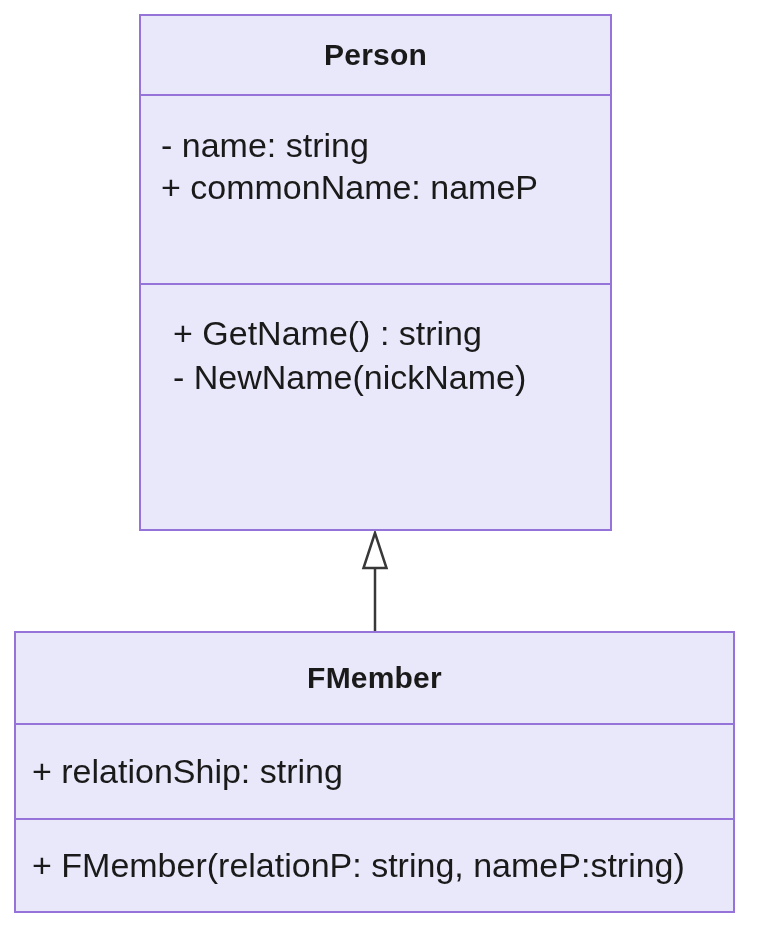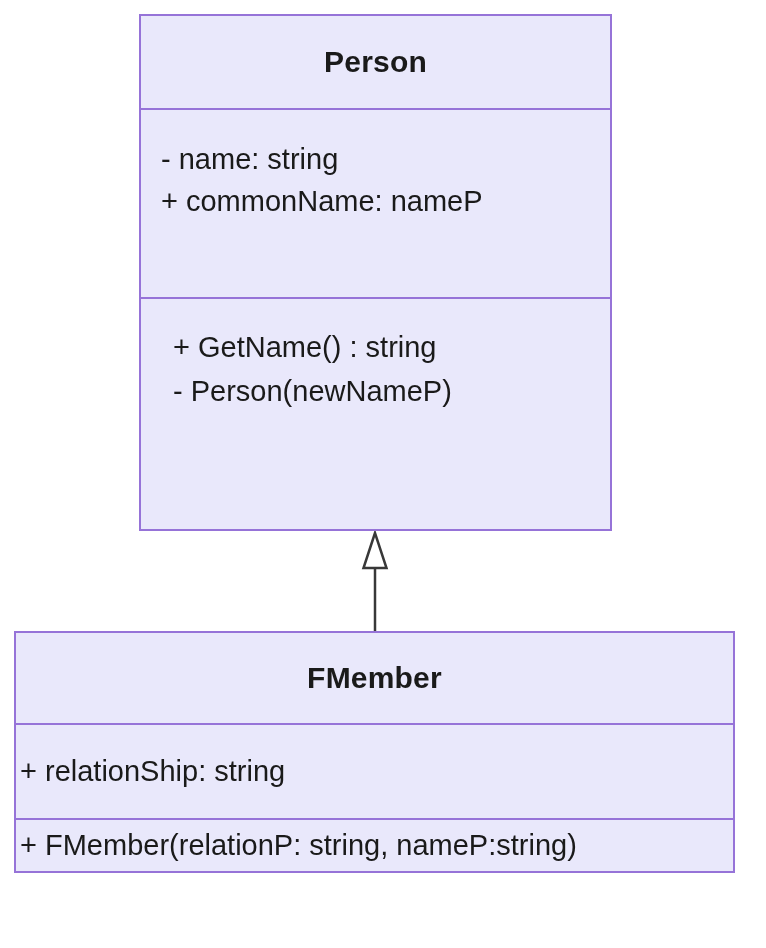--- a/index.html
+++ b/index.html
@@ -27,32 +27,32 @@
   .uml-class.person {
     left: 139px;
     top: 14px;
     width: 473px;
     height: 517px;
   }
   .uml-class.fmember {
     left: 14px;
     top: 631px;
     width: 721px;
-    height: 242px;
+    height: 282px;
     text-align: right;
   }
   .class-header {
     box-sizing: border-box;
     border-bottom: 2px solid #9673D8;
     display: flex;
     align-items: center;
     justify-content: center;
     flex: 0 0 auto;
   }
-  .person .class-header { height: 94px; }
+  .person .class-header { height: 80px; }
   .fmember .class-header { height: 92px; }
   .class-title {
     font-size: 30px;
     font-weight: bold;
     letter-spacing: 0.2px;
   }
   .class-section {
     box-sizing: border-box;
     flex: 0 0 auto;
   }
@@ -63,32 +63,32 @@
     height: 189px;
     padding-top: 28px;
     padding-left: 20px;
   }
   .person .methods {
     flex: 1 1 auto;
     padding-top: 26px;
     padding-left: 32px;
   }
   .member-line {
-    font-size: 29px;
+    font-size: 34px;
     display: flex;
     align-items: center;
     white-space: pre;
   }
   .person .attrs .member-line { height: 42px; }
   .person .methods .member-line { height: 44px; }
   .fmember .attrs,
   .fmember .methods {
     display: flex;
     align-items: center;
-    padding-left: 4px;
+    padding-left: 16px;
   }
   .fmember .attrs { height: 95px; }
   .fmember .methods { flex: 1 1 auto; }
   .arrow-layer {
     position: absolute;
     left: 353px;
     top: 531px;
     width: 44px;
     height: 100px;
     pointer-events: auto;
@@ -102,21 +102,21 @@
   <div class="uml-class person">
     <div class="class-header">
       <span class="class-title">Person</span>
     </div>
     <div class="class-section divided attrs">
       <div class="member-line">- name: string</div>
       <div class="member-line">+ commonName: nameP</div>
     </div>
     <div class="class-section methods">
       <div class="member-line">+ GetName() : string</div>
-      <div class="member-line">- Person(newNameP)</div>
+      <div class="member-line">- NewName(nickName)</div>
     </div>
   </div>
 
   <svg class="arrow-layer" viewBox="0 0 44 100" xmlns="http://www.w3.org/2000/svg">
     <line x1="22" y1="37" x2="22" y2="100" stroke="#383838" stroke-width="2.5"></line>
     <polygon points="22,2 10.5,37 33.5,37" fill="#ffffff" stroke="#383838" stroke-width="2.5" stroke-linejoin="miter"></polygon>
   </svg>
 
   <div class="uml-class fmember">
     <div class="class-header">

